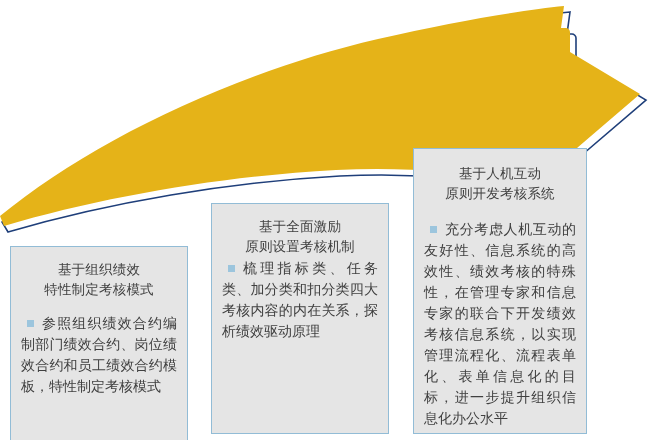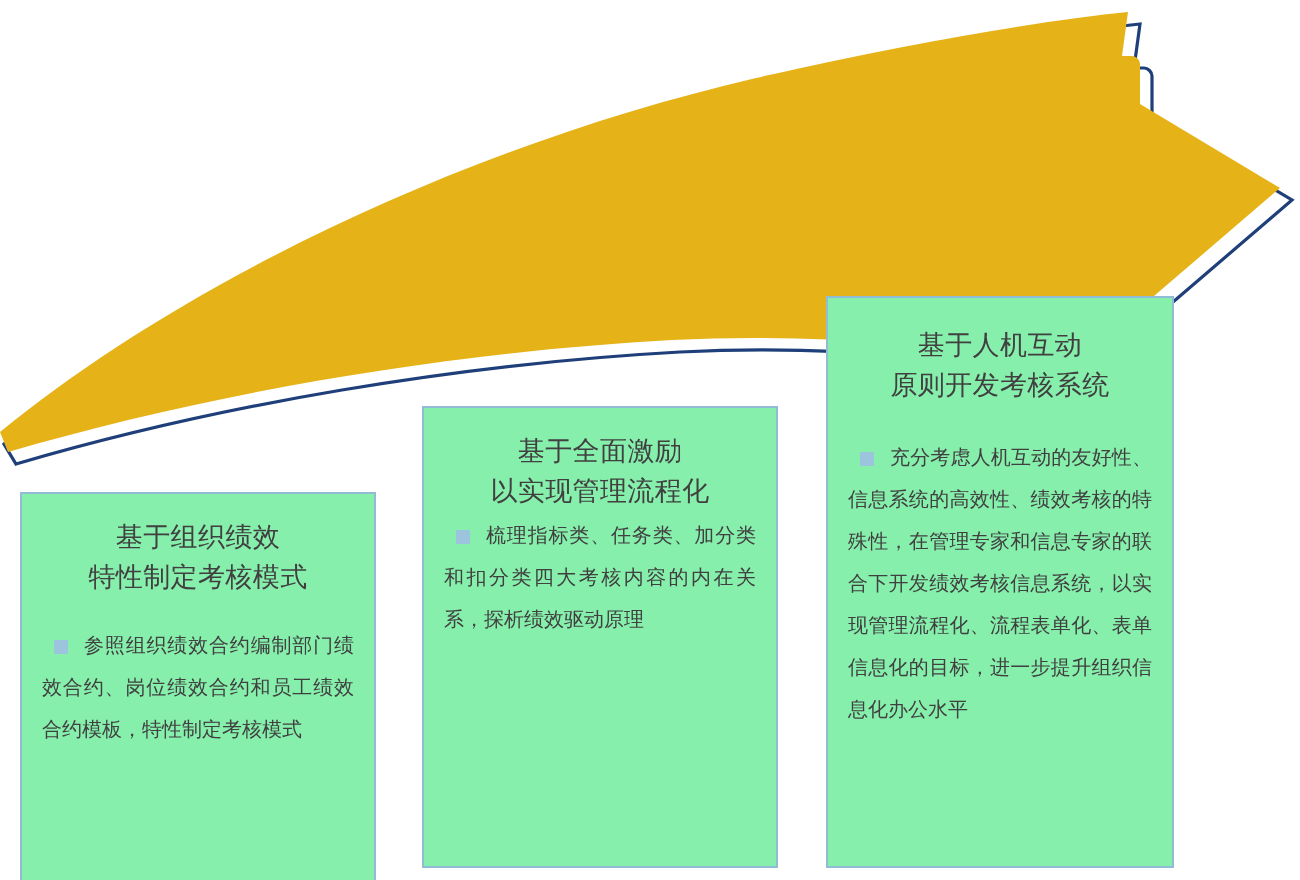--- a/index.html
+++ b/index.html
@@ -26,21 +26,21 @@
     position: absolute;
     left: 0;
     top: 0;
     width: 650px;
     height: 440px;
     pointer-events: none;
   }
   .card {
     position: absolute;
     box-sizing: border-box;
-    background: #86efac;
+    background: #e5e5e5;
     border: 1px solid #92bcd6;
     padding: 0;
   }
   #card-1 { left: 10px;  top: 246px; width: 178px; height: 227px; }
   #card-2 { left: 211px; top: 203px; width: 178px; height: 231px; }
   #card-3 { left: 413px; top: 148px; width: 174px; height: 286px; }
 
   .card-inner {
     padding: 12px 10px 8px 10px;
   }
@@ -59,21 +59,21 @@
     padding: 0;
     list-style: none;
   }
   #card-1 .bullet-list { margin-top: 14px; }
   #card-2 .bullet-list { margin-top: 2px; font-family: Liberation Serif, serif; }
   #card-3 .bullet-list { margin-top: 16px; }
 
   .bullet-item {
     position: relative;
     color: #404040;
-    font-size: 10px;
+    font-size: 14px;
     line-height: 21px;
     text-align: justify;
     text-justify: inter-ideograph;
     text-indent: 21px;
     margin-bottom: 0;
   }
   .bullet-mark {
     position: absolute;
     display: inline-block;
     width: 7px;
@@ -135,21 +135,21 @@
           <span class="bullet-mark"></span>
           <span class="bullet-text">参照组织绩效合约编制部门绩效合约、岗位绩效合约和员工绩效合约模板，特性制定考核模式</span>
         </li>
       </ul>
     </div>
   </div>
 
   <div class="card" id="card-2">
     <div class="card-inner">
       <div class="card-title">基于全面激励
-以实现管理流程化</div>
+原则设置考核机制</div>
       <ul class="bullet-list">
         <li class="bullet-item">
           <span class="bullet-mark"></span>
           <span class="bullet-text">梳理指标类、任务类、加分类和扣分类四大考核内容的内在关系，探析绩效驱动原理</span>
         </li>
       </ul>
     </div>
   </div>
 
   <div class="card" id="card-3">

